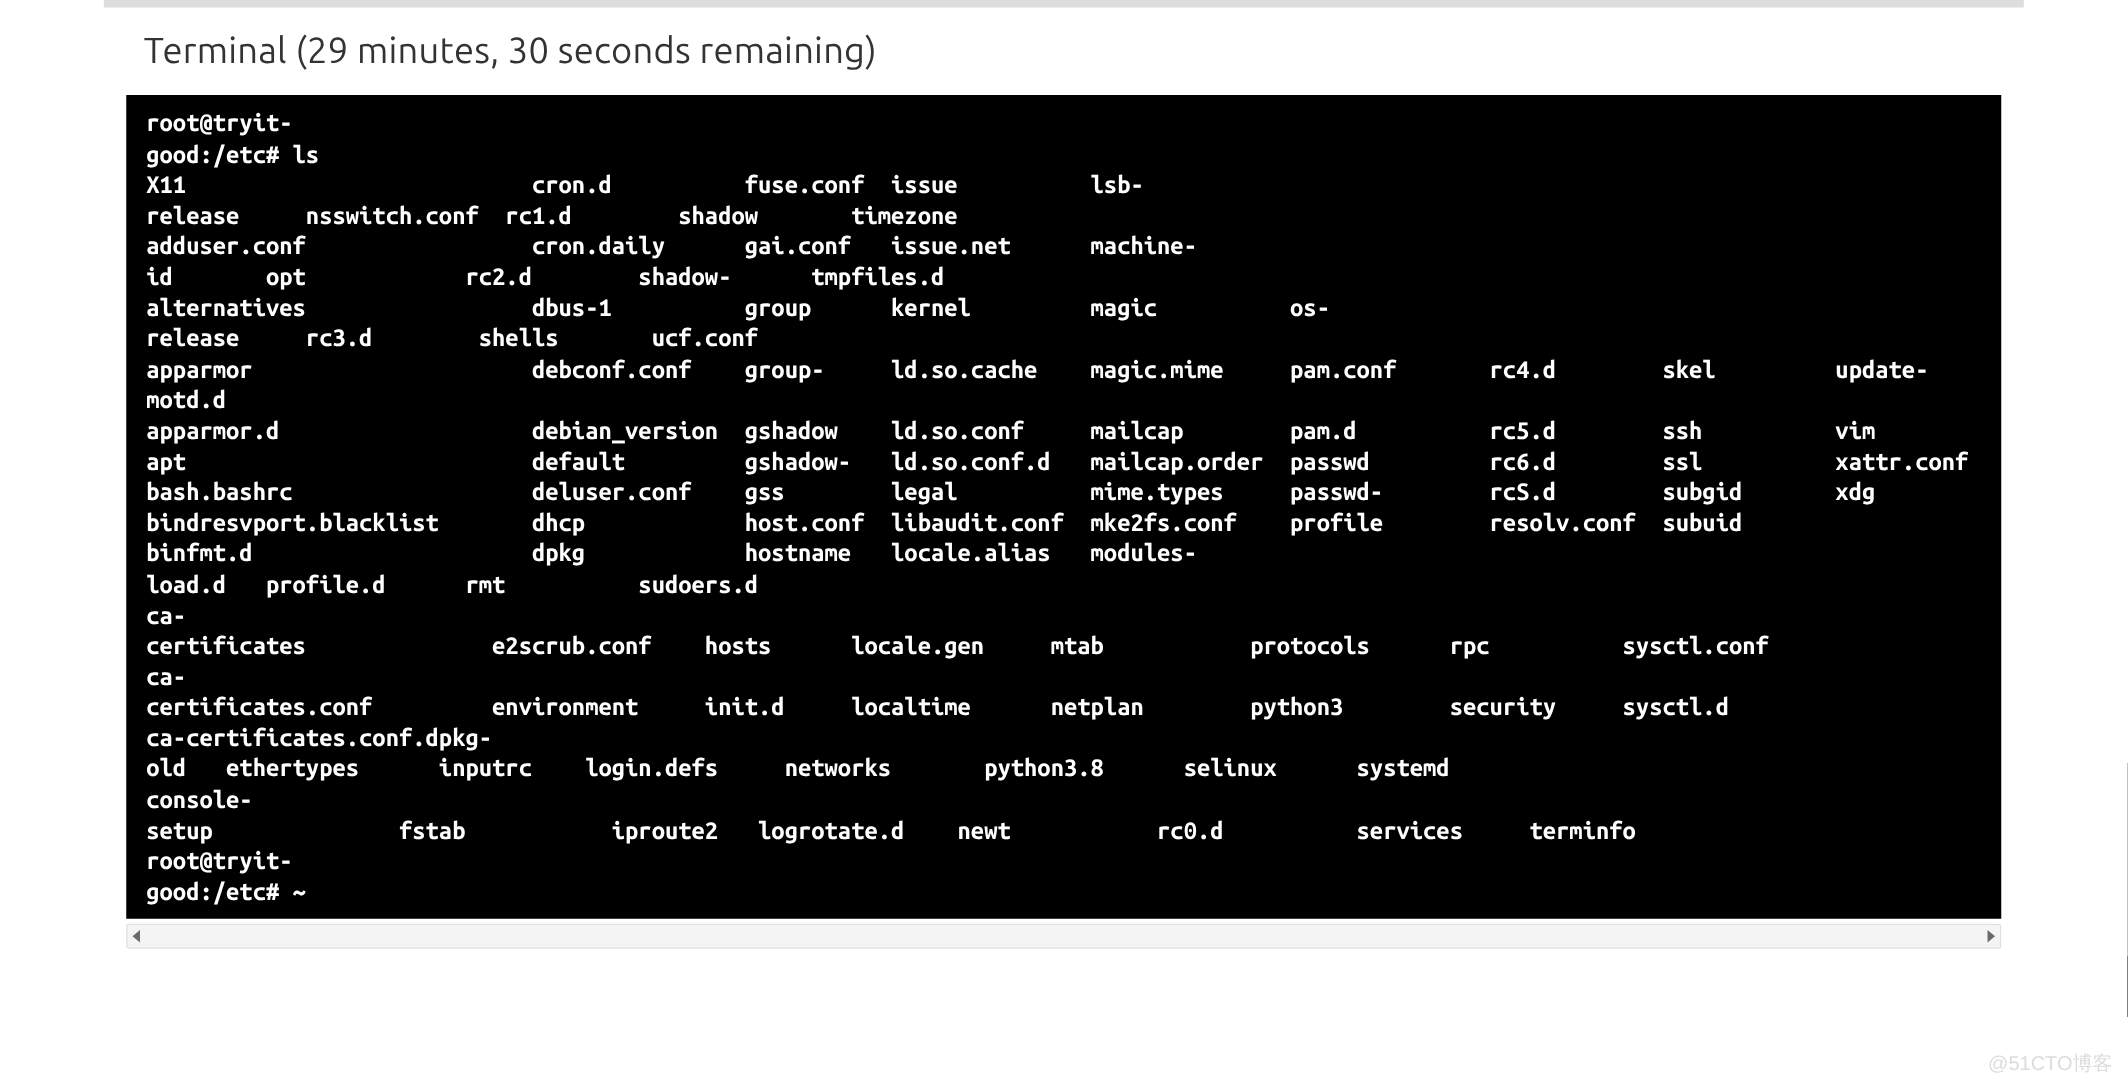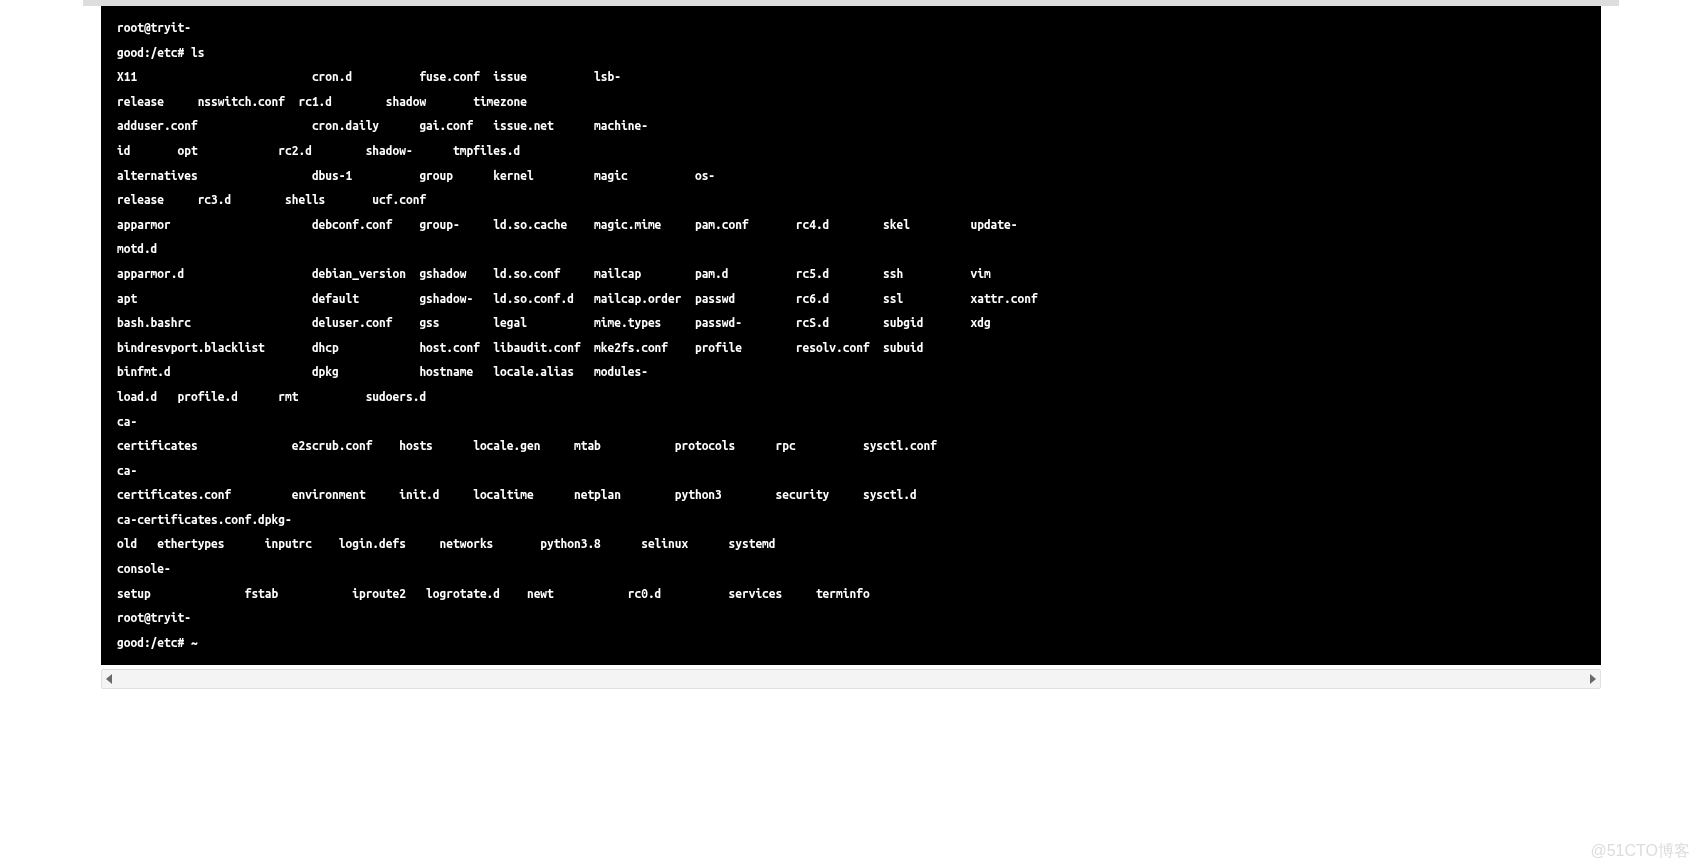--- a/index.html
+++ b/index.html
@@ -1,32 +1,33 @@
 <!DOCTYPE html>
 <html><head>
 <meta charset="utf-8">
 <style>
   html,body{margin:0;padding:0;background:#fff;font-family:-apple-system,BlinkMacSystemFont,"Segoe UI","Ubuntu","Helvetica Neue",sans-serif;}
   .outer-wrapper{width:1536px;margin:0 auto;background:#fff;}
   .top-border{height:6px;background:#ddd;}
   .page-title{font-size:29px;color:#333;font-weight:400;padding:18px 0 20px 32px;letter-spacing:0.2px;font-family:"Ubuntu","Segoe UI",sans-serif;}
   .terminal-shell{margin:0 18px 4px 18px;}
-  .terminal{background:#000;color:#fff;font-family:"Ubuntu Mono","DejaVu Sans Mono",Menlo,Consolas,monospace;font-size:12px;font-weight:bold;line-height:24.6px;padding:10px 16px 10px 16px;white-space:pre;overflow:hidden;min-height:630px;}
+  .terminal{background:#000;color:#fff;font-family:"Ubuntu Mono","DejaVu Sans Mono",Menlo,Consolas,monospace;font-size:19px;font-weight:bold;line-height:24.6px;padding:10px 16px 10px 16px;white-space:pre;overflow:hidden;min-height:630px;}
   .hscroll{height:18px;margin:2px 18px 6px 18px;background:#f4f4f4;border:1px solid #e0e0e0;border-radius:2px;display:flex;align-items:center;justify-content:space-between;}
   .hscroll .tri{width:0;height:0;border-top:5px solid transparent;border-bottom:5px solid transparent;}
   .hscroll .tri.left{border-right:6px solid #6a6a6a;margin-left:4px;}
   .hscroll .tri.right{border-left:6px solid #6a6a6a;margin-right:4px;}
   .watermark{position:fixed;right:12px;bottom:6px;font-size:16px;color:#dcdcdc;font-family:sans-serif;}
 </style>
 </head>
 <body>
 
 <div class="outer-wrapper">
   <div class="top-border"></div>
 
+  <div class="page-title">Terminal (29 minutes, 30 seconds remaining)</div>
 
   <div class="terminal-shell">
     <div class="terminal"><span>root@tryit-</span>
 <span>good:/etc# ls</span>
 <span>X11                          cron.d          fuse.conf  issue          lsb-</span>
 <span>release     nsswitch.conf  rc1.d        shadow       timezone</span>
 <span>adduser.conf                 cron.daily      gai.conf   issue.net      machine-</span>
 <span>id       opt            rc2.d        shadow-      tmpfiles.d</span>
 <span>alternatives                 dbus-1          group      kernel         magic          os-</span>
 <span>release     rc3.d        shells       ucf.conf</span>

